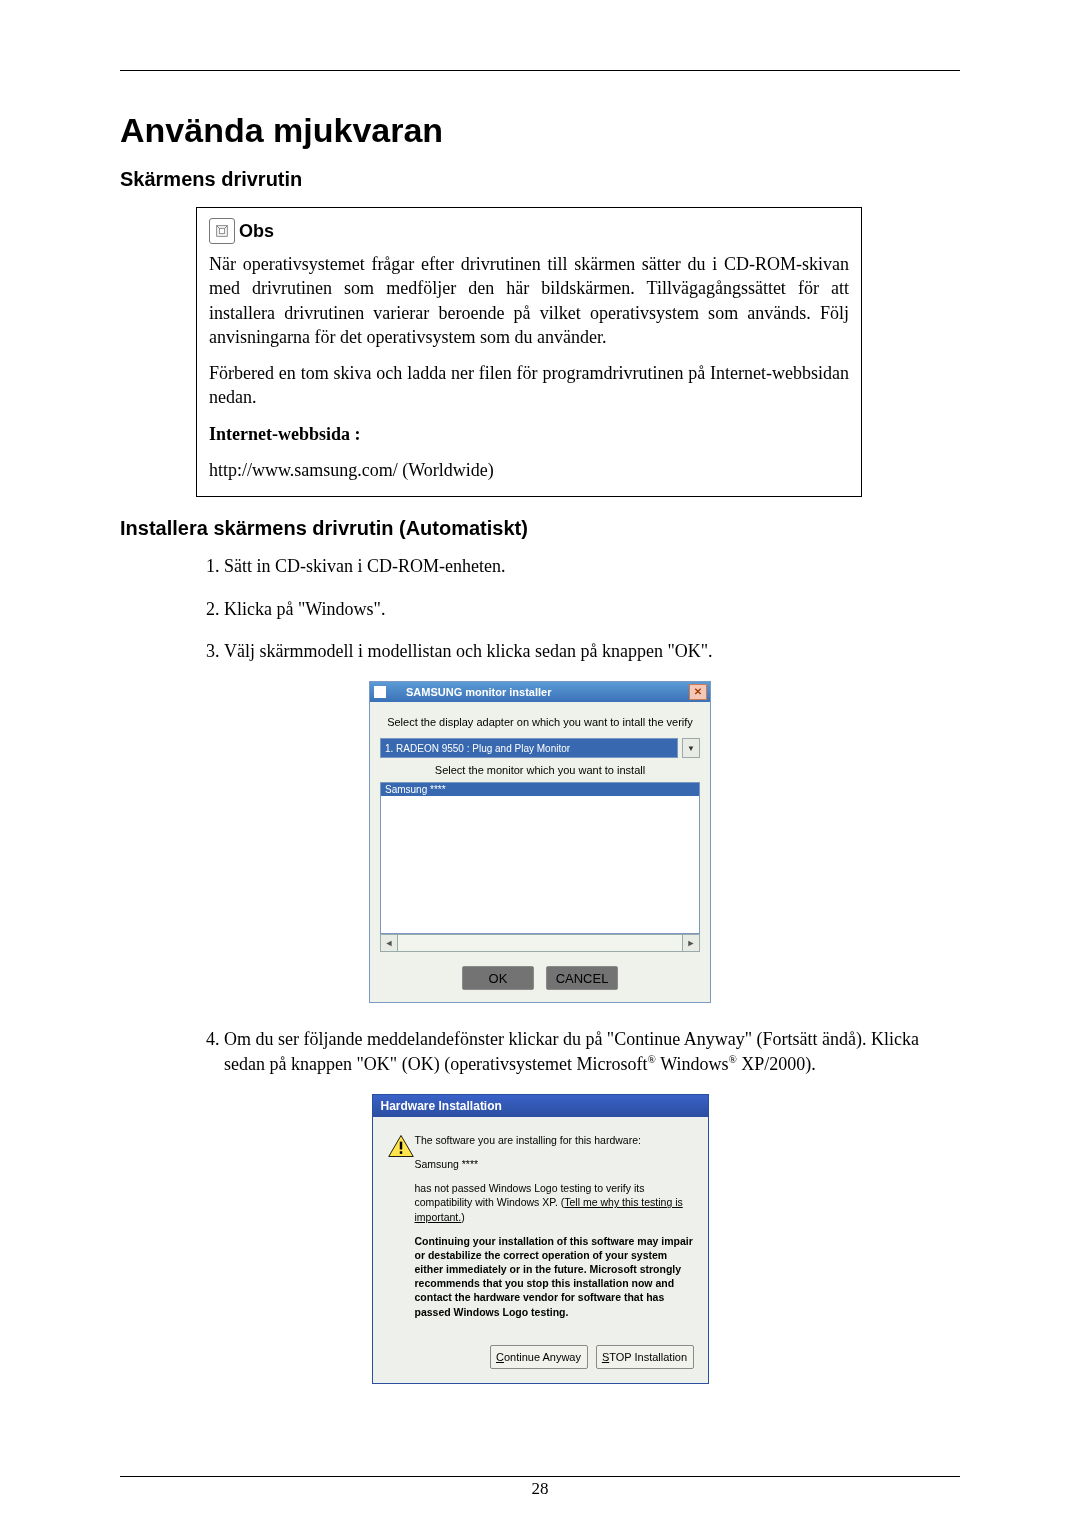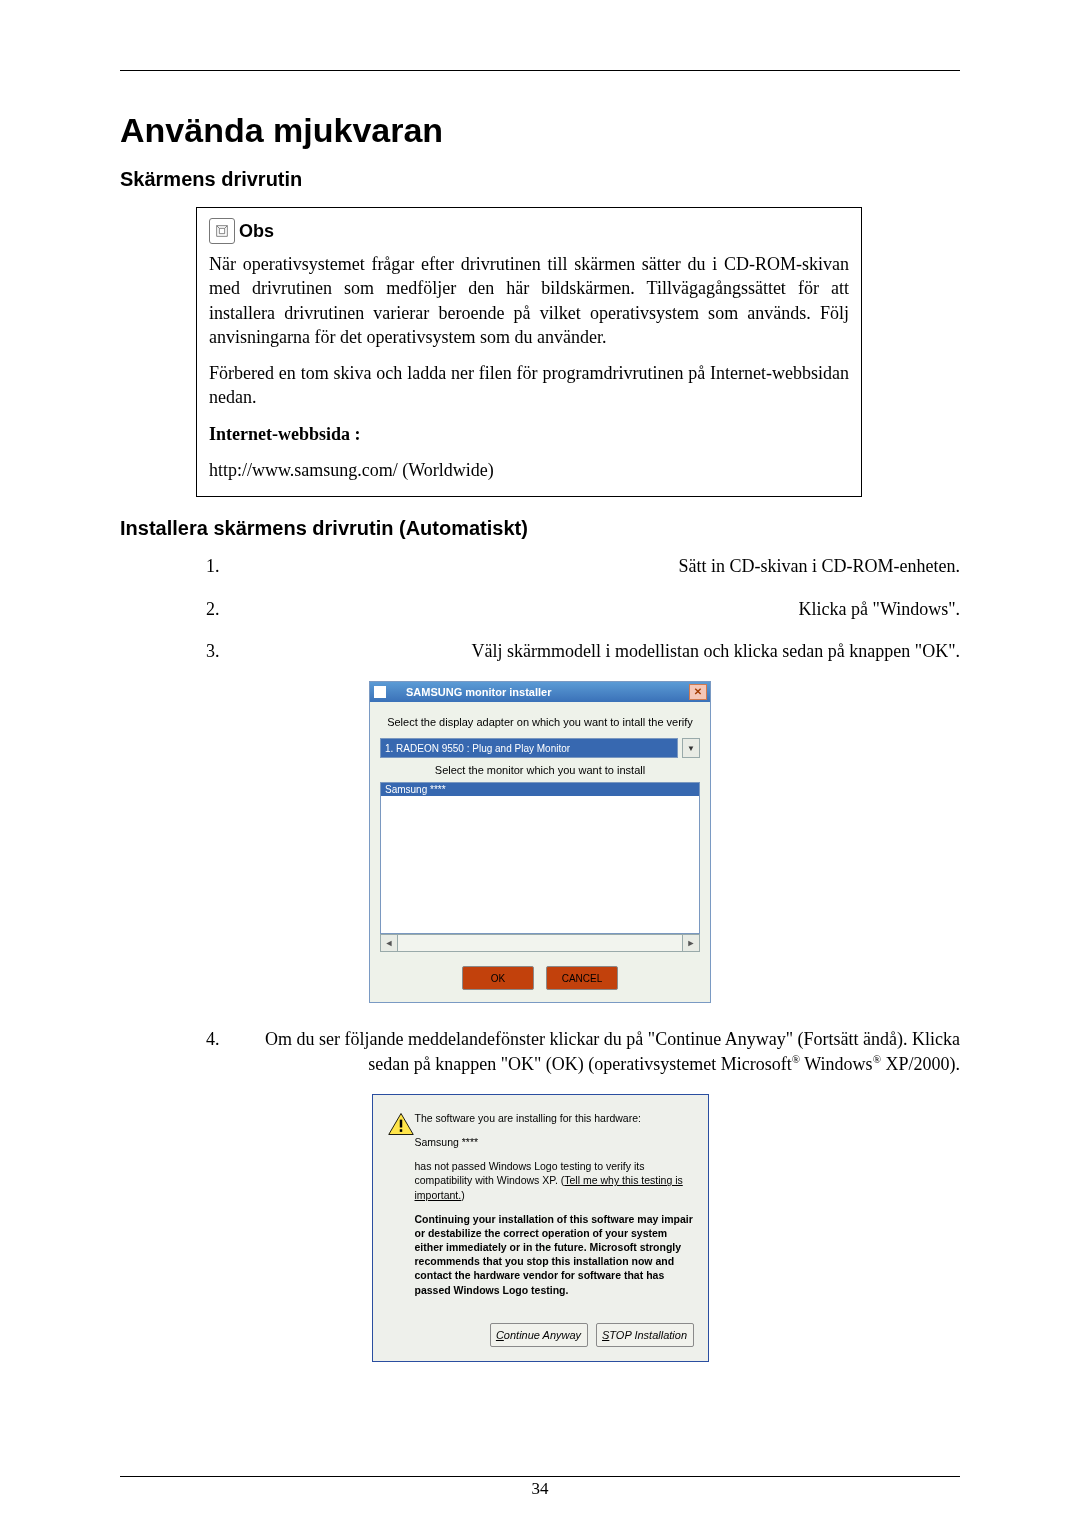--- a/index.html
+++ b/index.html
@@ -68,21 +68,21 @@
     color: #555;
   }
   .obs-box p { margin: 0 0 12px 0; }
   .obs-box p:last-child { margin-bottom: 0; }
   .internet-label { font-weight: bold; }
   ol.steps {
     margin: 10px 0 0 76px;
     padding-left: 28px;
     font-size: 18px;
   }
-  ol.steps li { margin-bottom: 18px; line-height: 1.35; text-align: right; }
+  ol.steps li { margin-bottom: 18px; line-height: 1.35; }
   .dialog-wrap {
     display: flex;
     justify-content: center;
     margin: 6px 0 24px 0;
   }
   
   .installer {
     width: 340px;
     border: 1px solid #7a9ac3;
     background: #eef2ea;
@@ -198,22 +198,22 @@
   .installer .btn-row {
     display: flex;
     justify-content: center;
     gap: 12px;
     margin-top: 14px;
   }
   .installer .win-btn {
     min-width: 70px;
     height: 22px;
     border: 1px solid #8a8a8a;
-    background: #c2410c;
-    font-size: 10px;
+    background: #737373;
+    font-size: 13px;
     display: flex;
     align-items: center;
     justify-content: center;
     border-radius: 2px;
   }
   sup.reg {
     font-size: 11px;
     vertical-align: super;
     line-height: 0;
   }
@@ -266,21 +266,20 @@
     height: 22px;
     border: 1px solid #8a8a8a;
     background: #f1f2ec;
     font-size: 11px;
     display: flex;
     align-items: center;
     justify-content: center;
     border-radius: 2px;
     text-decoration: none;
     color:#000;
-    font-style:italic;
   }
   .hwdlg .win-btn .ul { text-decoration: underline; }
   .bottom-rule {
     position: absolute;
     left: 120px;
     right: 120px;
     bottom: 50px;
     border-top: 1.5px solid #000;
   }
   .page-number {
@@ -360,20 +359,21 @@
   </div>
 
   <ol class="steps" start="4">
     <li>
       <span>Om du ser följande meddelandefönster klickar du på "Continue Anyway" (Fortsätt ändå). Klicka sedan på knappen "OK" (OK) (operativsystemet Microsoft</span><sup class="reg">®</sup><span> Windows</span><sup class="reg">®</sup><span> XP/2000).</span>
     </li>
   </ol>
 
   <div class="dialog-wrap">
     <div class="hwdlg">
+      <div class="titlebar">Hardware Installation</div>
       <div class="content">
         <div class="warn-icon">
           <svg viewBox="0 0 32 28">
             <polygon points="16,2 30,26 2,26" fill="#ffe54a" stroke="#000" stroke-width="1"></polygon>
             <rect x="14.6" y="9" width="2.8" height="9" fill="#000"></rect>
             <rect x="14.6" y="20" width="2.8" height="3" fill="#000"></rect>
           </svg>
         </div>
         <div class="msg">
           <p>The software you are installing for this hardware:</p>
@@ -389,14 +389,14 @@
           <span><span class="ul">C</span><span>ontinue Anyway</span></span>
         </div>
         <div class="win-btn">
           <span><span class="ul">S</span><span>TOP Installation</span></span>
         </div>
       </div>
     </div>
   </div>
 
   <div class="bottom-rule"></div>
-  <div class="page-number">34</div>
+  <div class="page-number">28</div>
 </div>
 
 </body></html>

